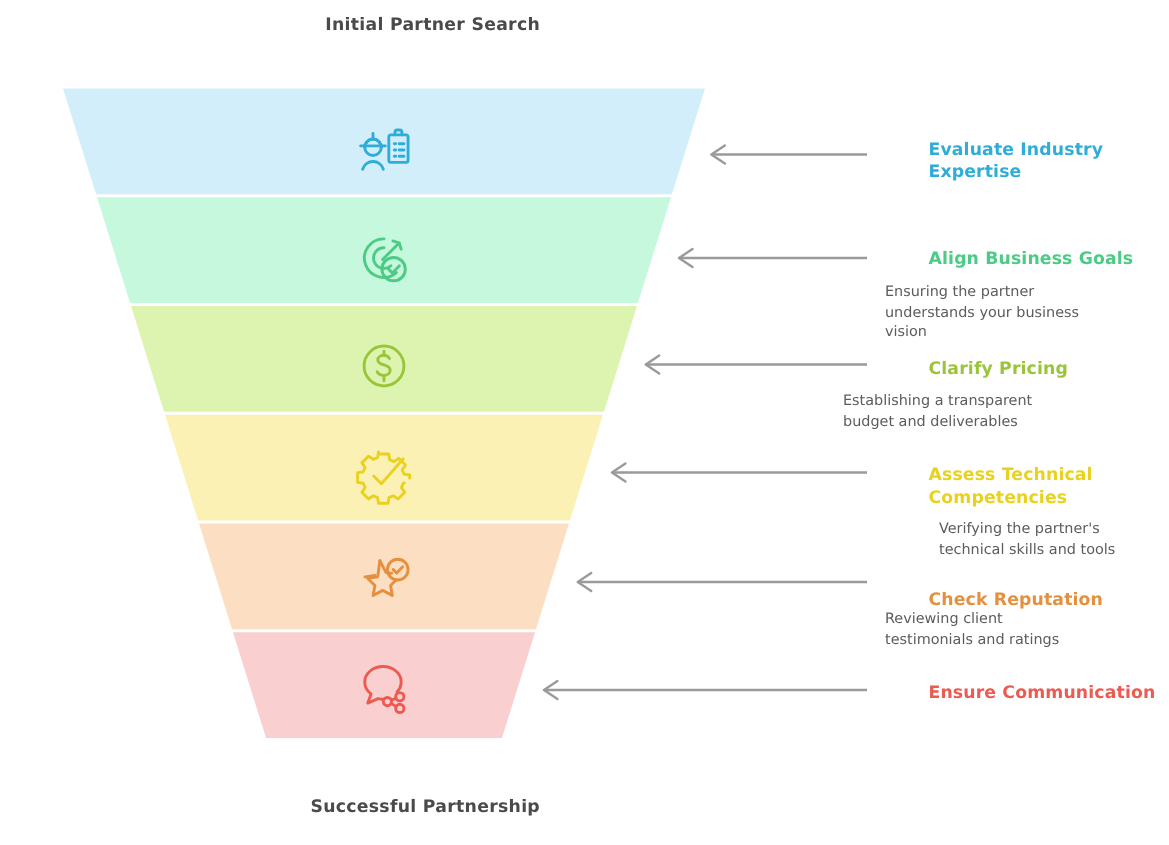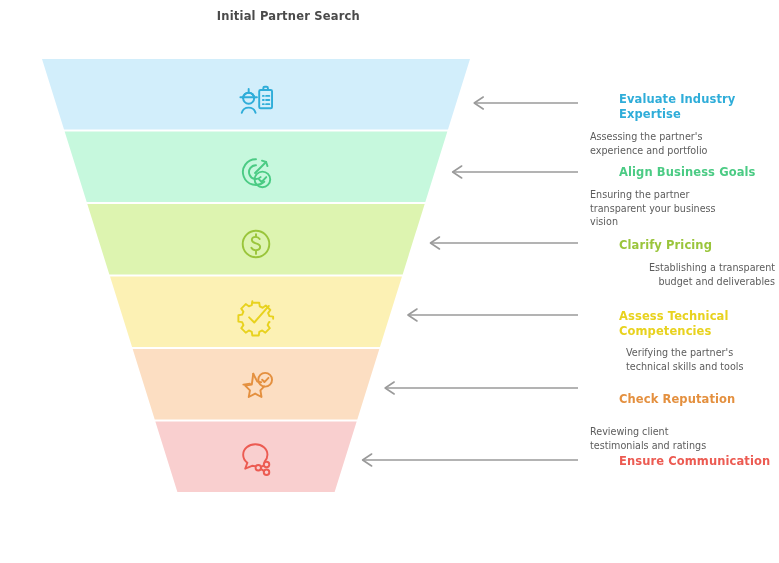--- a/index.html
+++ b/index.html
@@ -178,39 +178,39 @@
       <g fill="none" stroke="#ec5b52" stroke-width="2.1" stroke-linecap="round" stroke-linejoin="round">
         <path d="M33.5 26.5c1.9-2 3-4.5 3-7.2 0-6.3-5.9-11.3-13.2-11.3S10 13 10 19.3c0 3.5 1.8 6.6 4.6 8.7l-2.4 6.6 7.5-3.2c1 .2 2.1.4 3.2.4"></path>
         <circle cx="35.5" cy="30" r="3"></circle>
         <circle cx="26.5" cy="33.5" r="3"></circle>
         <circle cx="35.5" cy="38.5" r="3"></circle>
         <path d="m29.3 32.5 3.5-1.4M29.2 34.8l3.7 2.4"></path>
       </g>
     </svg>
   </div>
 
+  <div class="cap-label" id="bottom-label">Successful
+Partnership</div>
 
   <div class="stage-title" id="title0" style="left: 590px; top: 92px; width: 180px; color: rgb(47, 173, 217);">Evaluate Industry
 Expertise</div>
-  <div class="stage-desc" id="desc0" style="left:590px; top:130px; width:185px;">Assessing the partner's
-experience and portfolio</div>
 
   <div class="stage-title" id="title1" style="left: 590px; top: 165px; width: 180px; color: rgb(75, 203, 132);">Align Business Goals</div>
   <div class="stage-desc" id="desc1" style="left:590px; top:188px; width:185px;">Ensuring the partner
-transparent your business
+understands your business
 vision</div>
 
   <div class="stage-title" id="title2" style="left: 590px; top: 238px; width: 180px; color: rgb(154, 197, 59);">Clarify Pricing</div>
-  <div class="stage-desc" id="desc2" style="left:590px; top:261px; width:185px;text-align:right;">Establishing a transparent
+  <div class="stage-desc" id="desc2" style="left:562px; top:261px; width:185px;">Establishing a transparent
 budget and deliverables</div>
 
   <div class="stage-title" id="title3" style="left: 590px; top: 309px; width: 180px; color: rgb(232, 210, 30);">Assess Technical
 Competencies</div>
   <div class="stage-desc" id="desc3" style="left:590px; top:346px; width:185px;margin-left:36px;">Verifying the partner's
 technical skills and tools</div>
 
   <div class="stage-title" id="title4" style="left: 590px; top: 392px; width: 180px; color: rgb(228, 144, 63);">Check Reputation</div>
-  <div class="stage-desc" id="desc4" style="left:590px; top:425px; width:185px;">Reviewing client
+  <div class="stage-desc" id="desc4" style="left:590px; top:406px; width:185px;">Reviewing client
 testimonials and ratings</div>
 
   <div class="stage-title" id="title5" style="left: 590px; top: 454px; width: 185px; color: rgb(236, 91, 82);">Ensure Communication</div>
 
 </div>
 
 </body></html>

